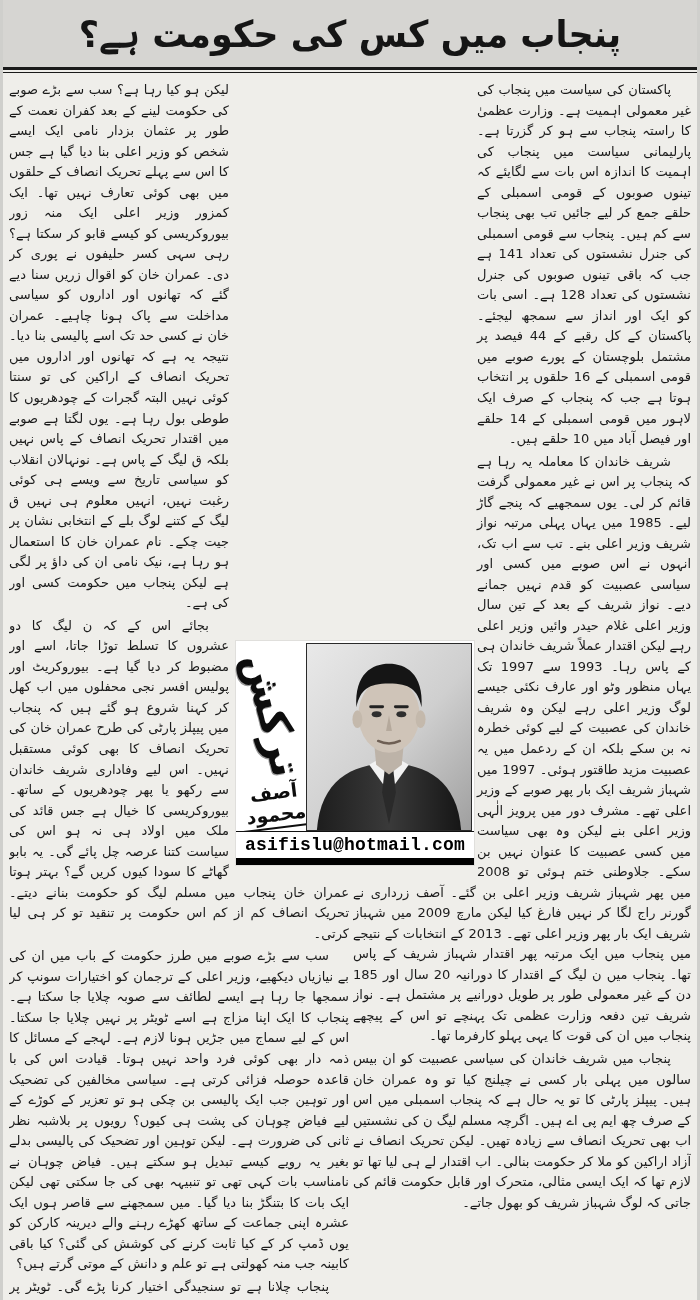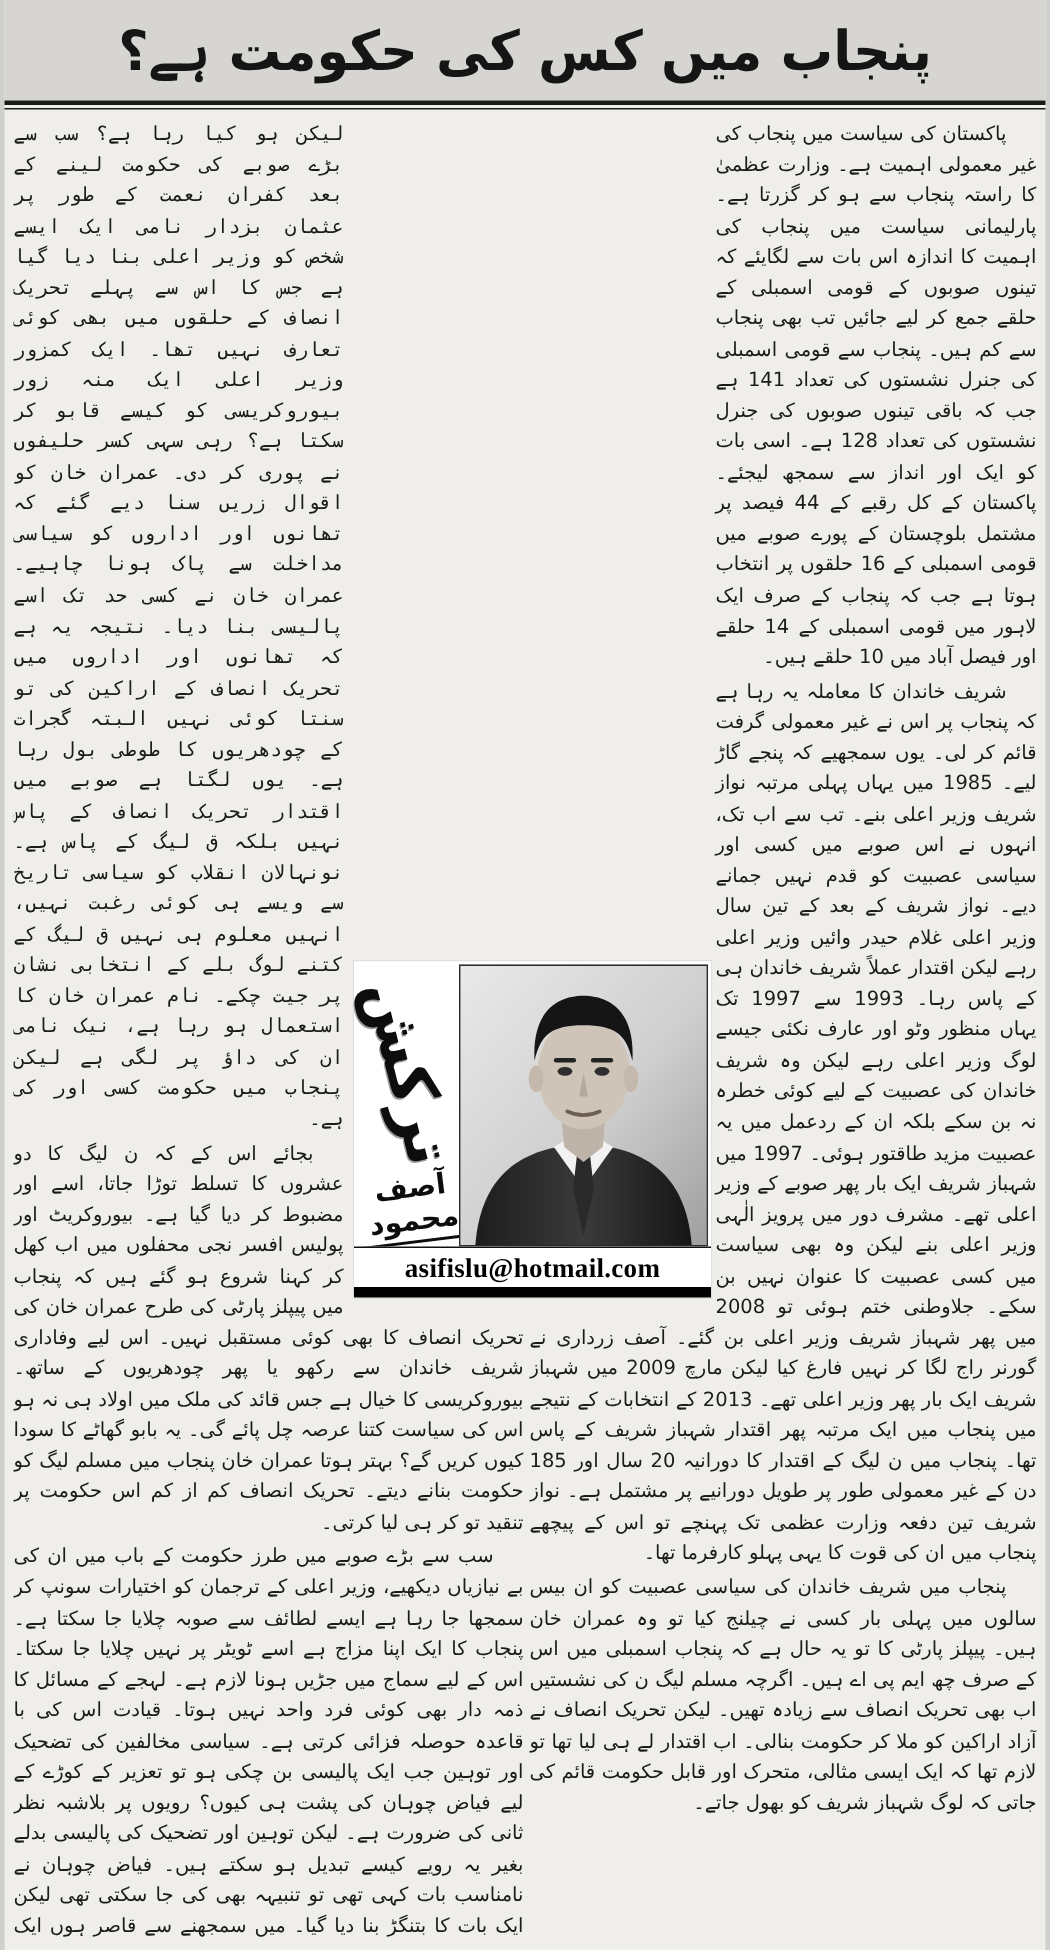--- a/index.html
+++ b/index.html
@@ -35,21 +35,21 @@
   }
   
   .col {
     position: absolute; top: 80px; height: 1214px;
     direction: rtl;
     text-align: justify;
     font-size: 13px; line-height: 1.58; color: #1b1b1b;
     overflow: hidden;
   }
   .col p { margin: 0 0 2px 0; text-indent: 20px; }
-  .col p.first { text-indent: 0; font-family: Liberation Mono, monospace; }
+  .col p.first { text-indent: 0; }
   .col-right { right: 6px; width: 338px; }
   .col-left  { left: 6px;  width: 340px; }
   .spacer-r { float: left;  width: 124px; height: 238px; margin-top: 554px; }
   .spacer-l { float: right; width: 120px; height: 238px; margin-top: 554px; }
   
   .author-block {
     position: absolute; left: 232px; top: 640px; width: 240px; height: 226px;
     background: #ffffff; z-index: 5;
     border: 1px solid #e0dfdc;
   }
@@ -80,21 +80,21 @@
     border: 1px solid #2a2a2a;
     background: #c9c9c9;
   }
   .photo svg { width: 100%; height: 100%; display: block; }
   .email-bar {
     position: absolute; left: 0; bottom: 0; width: 100%; height: 34px;
     background: #ffffff;
     border-top: 1px solid #111;
     border-bottom: 7px solid #000;
     display: flex; align-items: center; justify-content: center;
-    font-family: Liberation Serif, serif;
+    font-family: Liberation Mono, monospace;
     font-size: 18px; font-weight: bold; color: #000;
     letter-spacing: 0.2px;
   }
 </style>
 </head>
 <body>
 
 <div class="paper">
 
   <div class="masthead">

